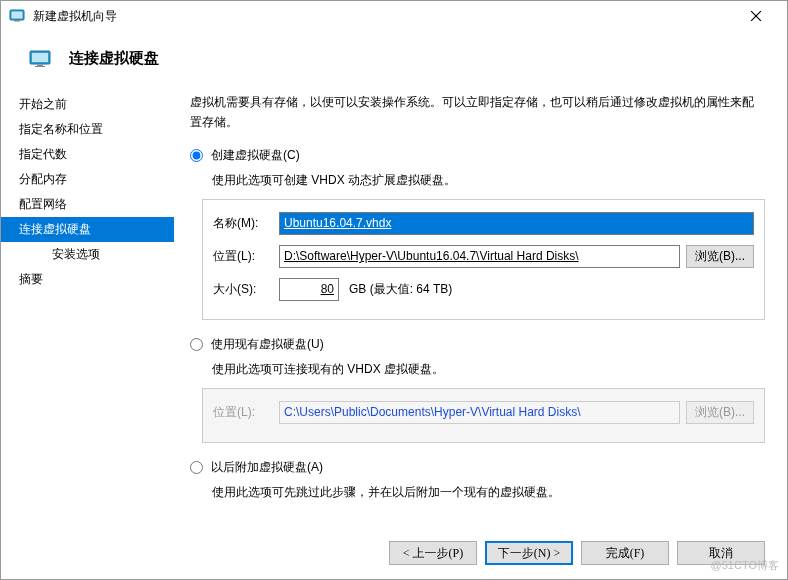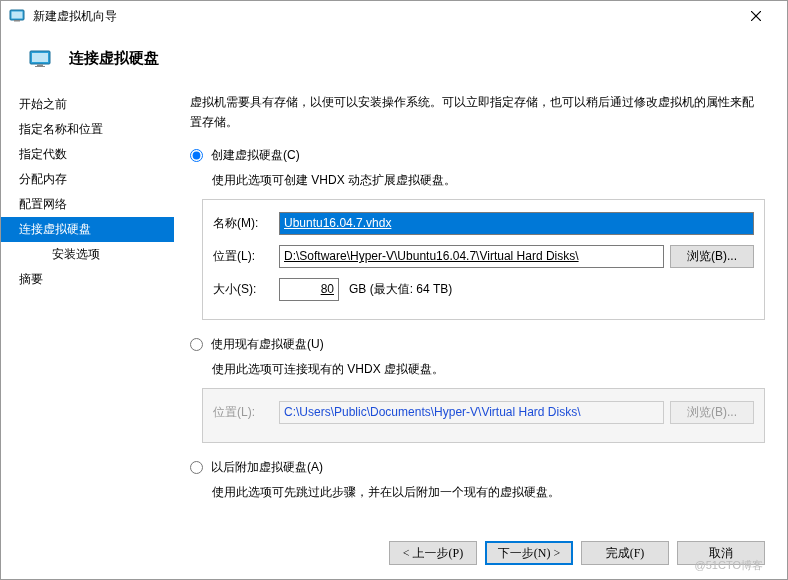--- a/index.html
+++ b/index.html
@@ -84,21 +84,21 @@
     font-family: inherit; font-size: 12px; padding: 3px 4px;
     border: 1px solid #7a7a7a; height: 23px; text-decoration: underline;
   }
   .name-input {
     flex: 1; background: #0078d7; color: #fff; border: 1px solid #005a9e;
   }
   .loc-input { flex: 1; }
   .size-input { width: 60px; text-align: right; }
   .unit { margin-left: 4px; color: #000; }
   .btn {
-    padding: 2px 16px; height: 23px; min-width: 68px;
+    padding: 2px 8px; height: 23px; min-width: 68px;
     border: 1px solid #adadad; background: #e1e1e1; cursor: pointer;
     font-family: inherit; font-size: 12px;
   }
   .btn.disabled { color: #999; background: #eee; border-color: #ccc; cursor: default; }
   .disabled-input {
     flex: 1; background: #f5f5f5; color: #1d4ed8; border: 1px solid #ccc;
     padding: 3px 4px; height: 23px;
   }
   .buttonbar {
     position: absolute;
@@ -108,21 +108,21 @@
     gap: 8px;
   }
   .nav-btn {
     min-width: 88px; height: 24px; padding: 0 10px;
     border: 1px solid #adadad; background: #e1e1e1; cursor: pointer;
     font-family: Liberation Serif, serif; font-size: 12px;
     display: flex; align-items: center; justify-content: center;
   }
   .nav-btn.default { border: 2px solid #0078d7; }
   .watermark {
-    position: absolute; right: 24px; bottom: 6px;
+    position: absolute; right: 8px; bottom: 6px;
     color: #bbb; font-size: 11px;
   }
 </style>
 </head>
 <body>
 
 <div class="titlebar">
   <span class="titlebar-icon">
     <svg viewBox="0 0 16 16">
         <rect x="1" y="2" width="14" height="10" rx="1" fill="#2aa0d8" stroke="#1a6f99"></rect>

